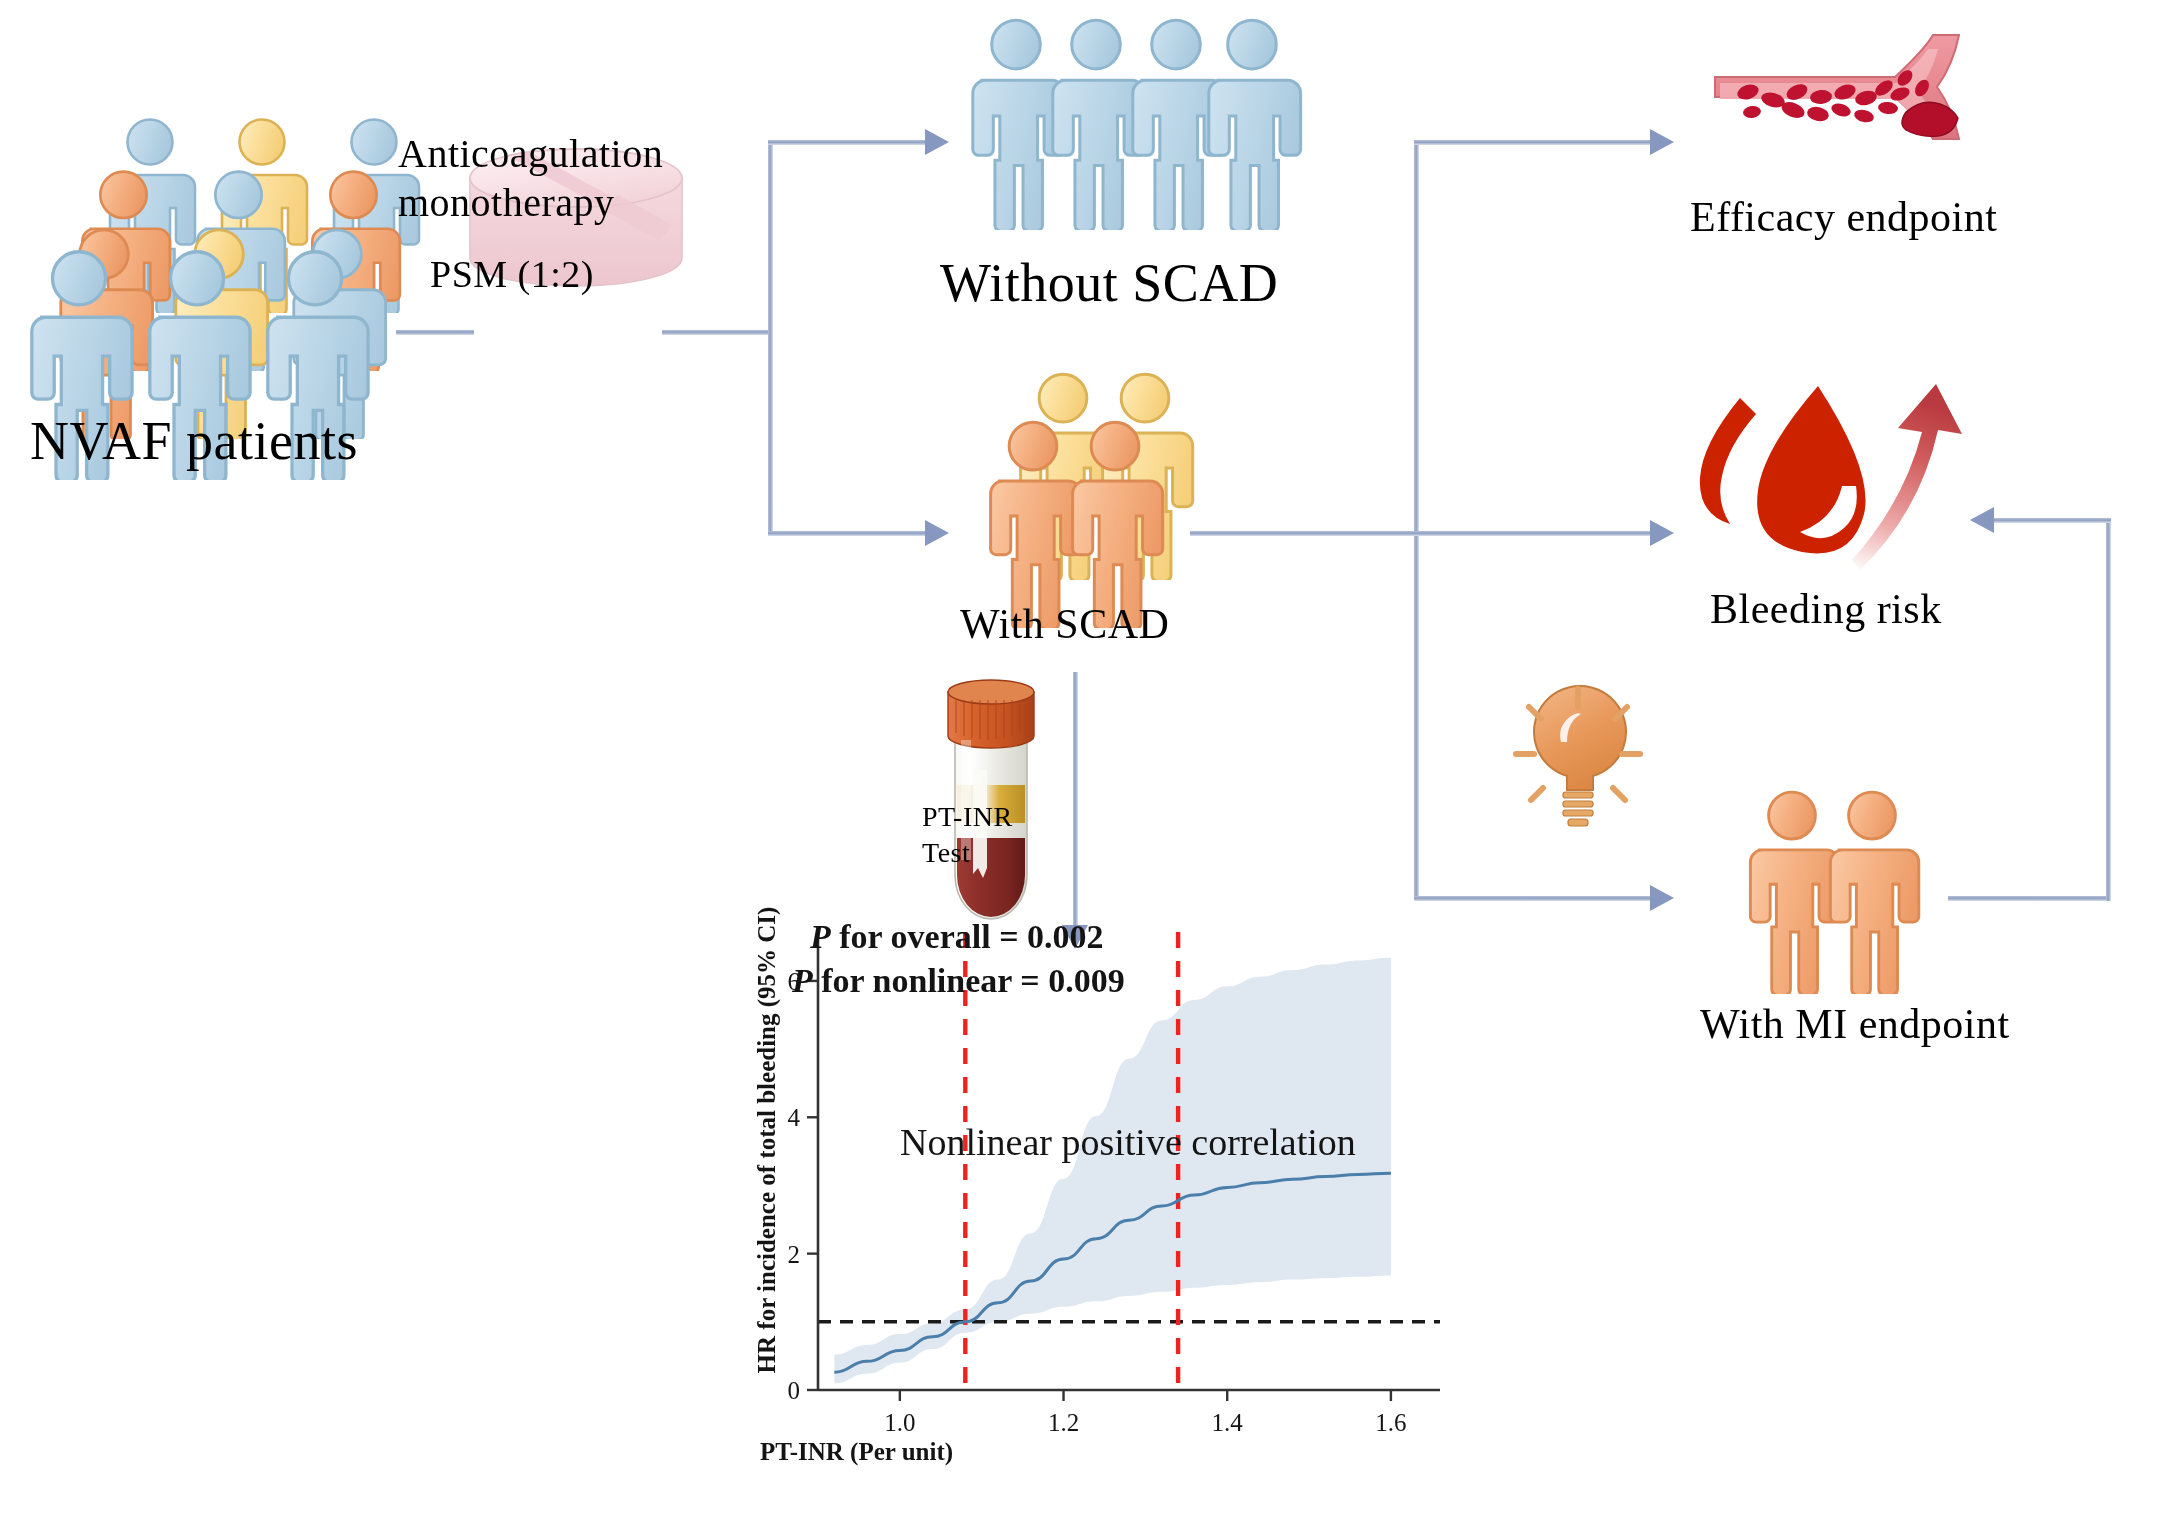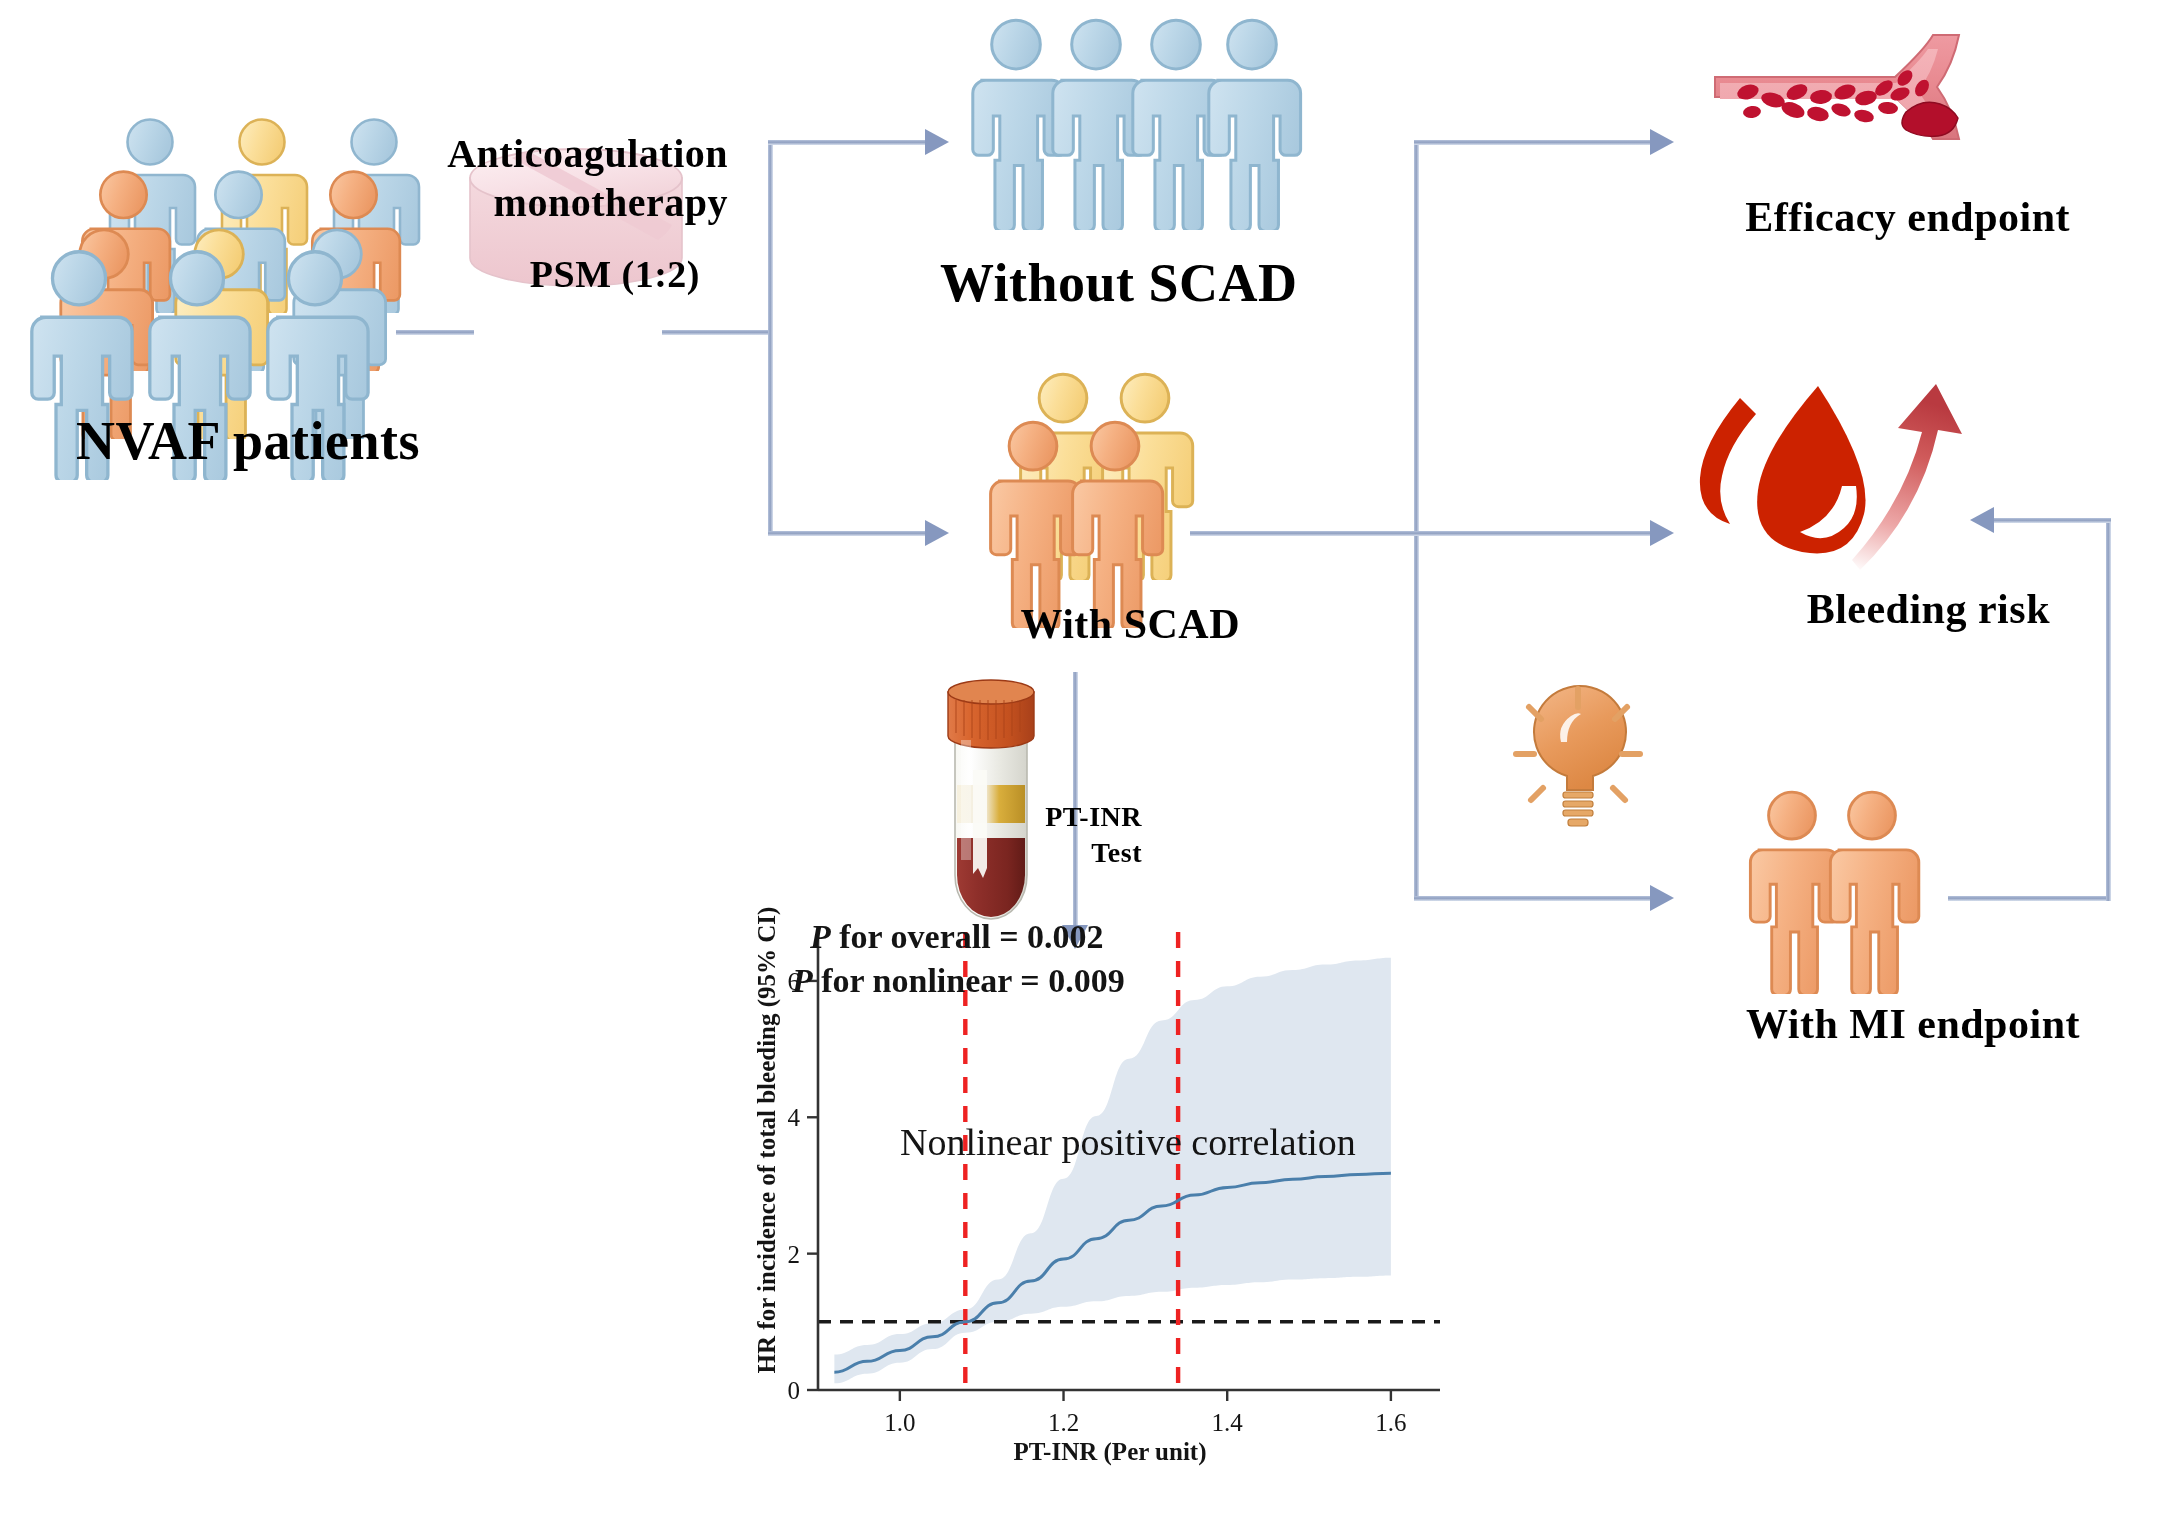--- a/index.html
+++ b/index.html
@@ -15,25 +15,25 @@
     overflow: hidden;
   }
   #stage {
     position: absolute; left: 0; top: 0;
     width: 2184px; height: 1526px;
     background: #ffffff;
   }
   .abs { position: absolute; }
   .lbl {
     font-family: "Liberation Serif", serif;
-    font-weight: bold;
+    font-weight: normal;
     color: #000000;
     white-space: nowrap;
     letter-spacing: 0.5px;
-    text-align: right;
+    text-align: left;
   }
   
   .lbl-nvaf     { font-size: 54px; left: 30px;   top: 410px;  width: 390px; }
   .lbl-pill     { font-size: 40px; left: 398px;  top: 130px;  width: 330px; line-height: 1.22; }
   .lbl-psm      { font-size: 38px; left: 430px;  top: 252px;  width: 270px; }
   .lbl-wosc     { font-size: 54px; left: 940px;  top: 252px;  width: 340px; }
   .lbl-wsc      { font-size: 42px; left: 960px;  top: 600px;  width: 280px; }
   .lbl-ptinr    { font-size: 28px; left: 922px;  top: 775px;  width: 220px; line-height: 1.3; margin-top: 24px; }
   .lbl-eff      { font-size: 42px; left: 1690px; top: 193px;  width: 380px; }
   .lbl-bleed    { font-size: 42px; left: 1710px; top: 585px;  width: 340px; }
@@ -395,21 +395,21 @@
         <line x1="303.52631578947364" y1="460" x2="303.52631578947364" y2="471" stroke="#333" stroke-width="2.4"></line>
         <text x="303.52631578947364" y="501" text-anchor="middle" font-family="&quot;Liberation Serif&quot;, serif" font-size="25" fill="#141414">1.2</text>
         <line x1="467.2105263157894" y1="460" x2="467.2105263157894" y2="471" stroke="#333" stroke-width="2.4"></line>
         <text x="467.2105263157894" y="501" text-anchor="middle" font-family="&quot;Liberation Serif&quot;, serif" font-size="25" fill="#141414">1.4</text>
         <line x1="630.8947368421054" y1="460" x2="630.8947368421054" y2="471" stroke="#333" stroke-width="2.4"></line>
         <text x="630.8947368421054" y="501" text-anchor="middle" font-family="&quot;Liberation Serif&quot;, serif" font-size="25" fill="#141414">1.6</text>
       </svg>
 
     <div id="ylabel">HR for incidence of total bleeding  (95% CI)</div>
 
-    <div class="ax-txt ax-title" id="xlabel" style="left:0; top:508px; width:700px; text-align:center;">PT-INR (Per unit)</div>
+    <div class="ax-txt ax-title" id="xlabel" style="left:0; top:508px; width:700px; text-align:left;">PT-INR (Per unit)</div>
 
     <div class="ax-txt pnote" id="p-overall" style="left:50px; top:-12px;">
       <i>P</i><span> for overall = 0.002</span>
     </div>
 
     <div class="ax-txt pnote" id="p-nonlinear" style="left:32px; top:32px;">
       <i>P</i><span> for nonlinear = 0.009</span>
     </div>
 
     <div class="ax-txt annot" id="trend-note" style="left:140px; top:190px;">Nonlinear positive correlation</div>

